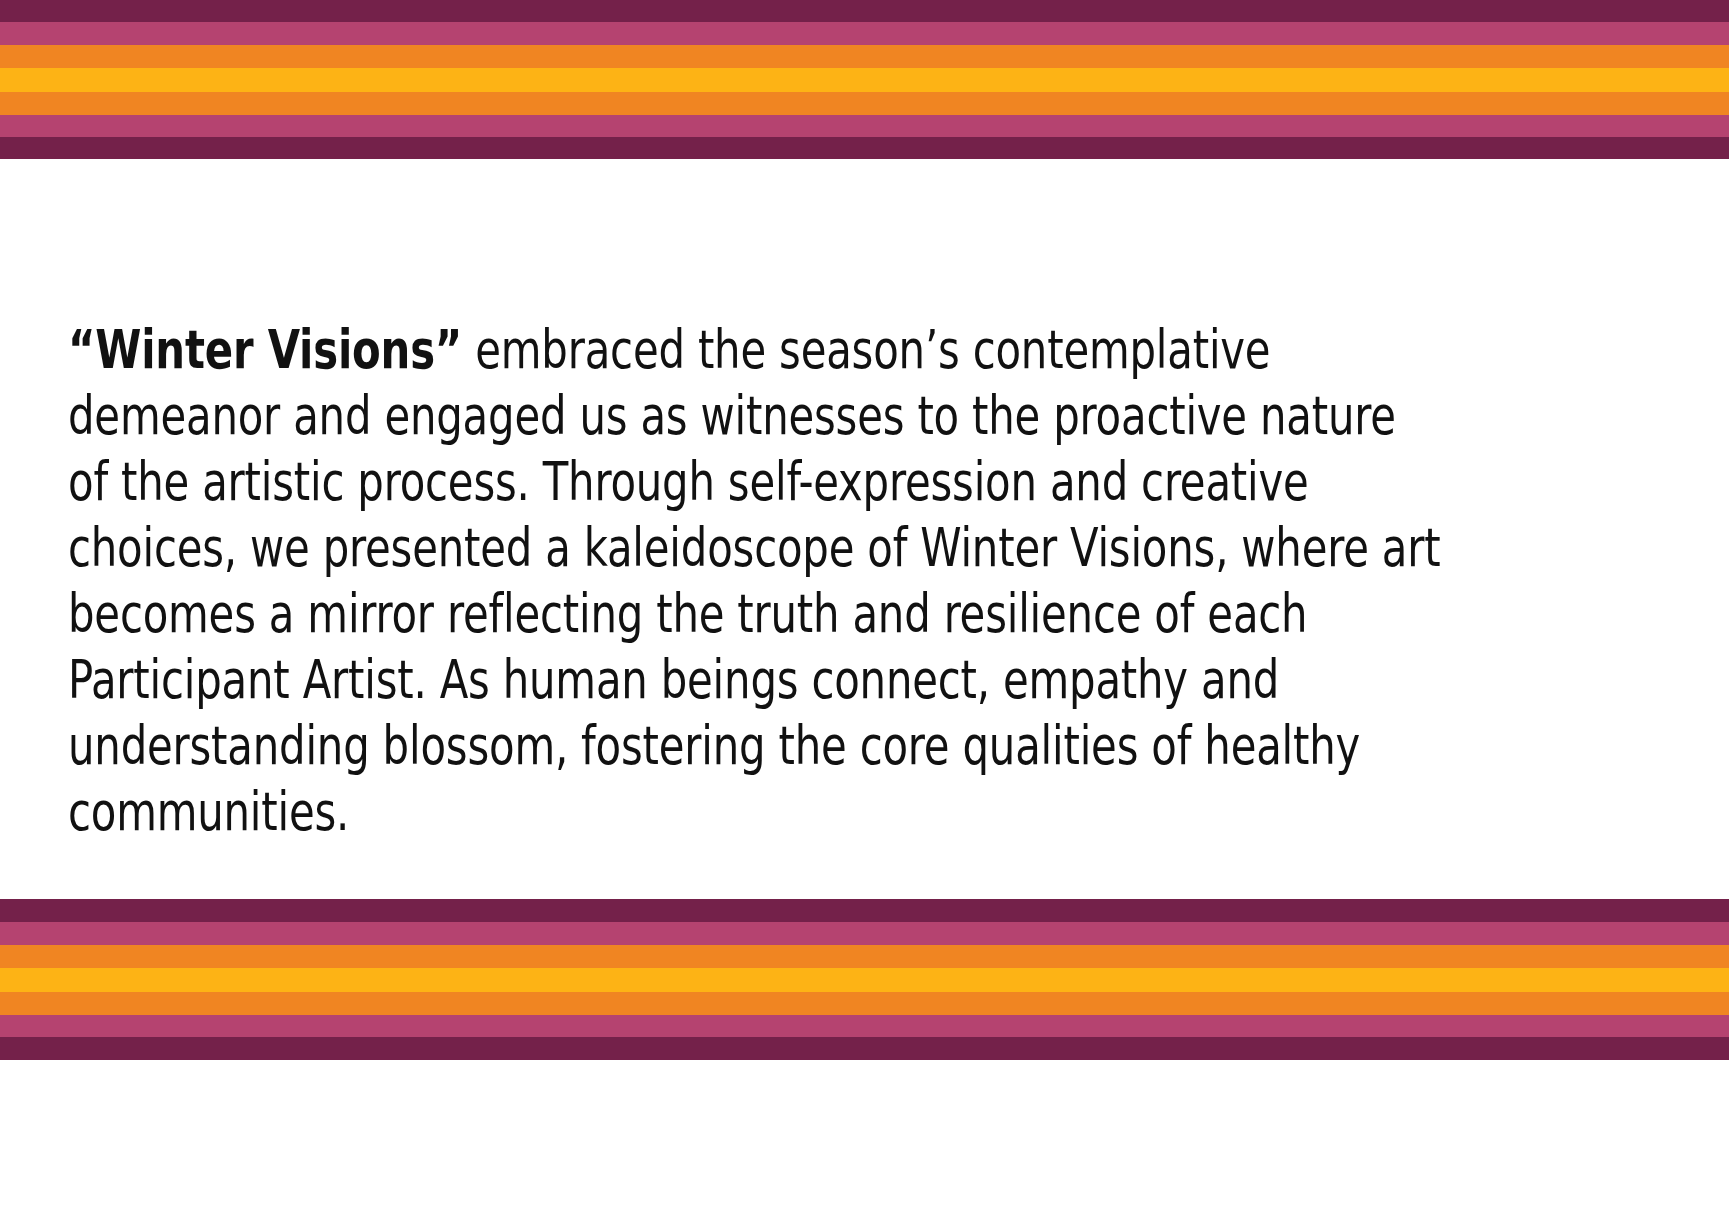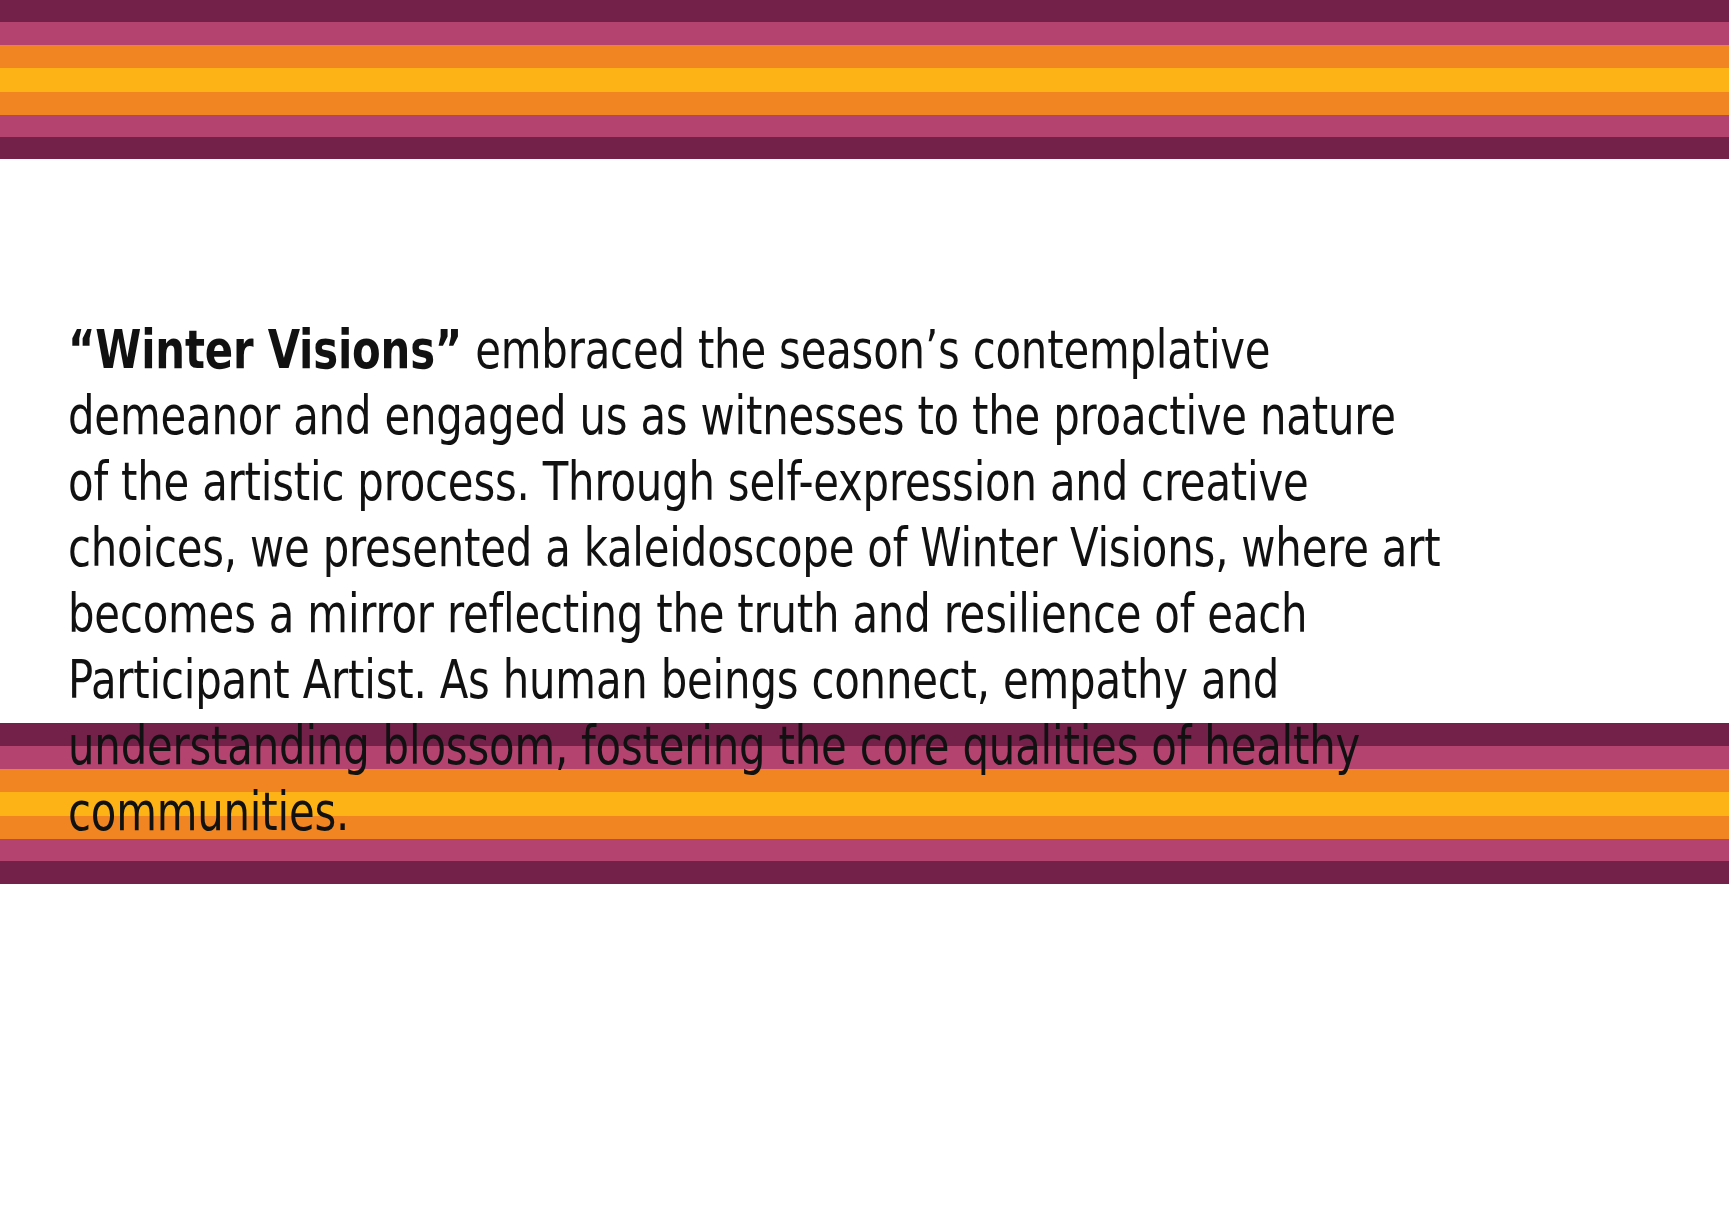--- a/index.html
+++ b/index.html
@@ -11,21 +11,21 @@
     width: 1729px;
     height: 1208px;
     background: #ffffff;
     font-family: "Liberation Sans", "DejaVu Sans", sans-serif;
     overflow: hidden;
   }
 
   .page {
     position: relative;
     width: 1729px;
-    height: 884px;
+    height: 1060px;
     background: #ffffff;
     display: flex;
     flex-direction: column;
   }
 
   
   .stripe-band {
     width: 100%;
     flex: 0 0 auto;
     display: flex;

